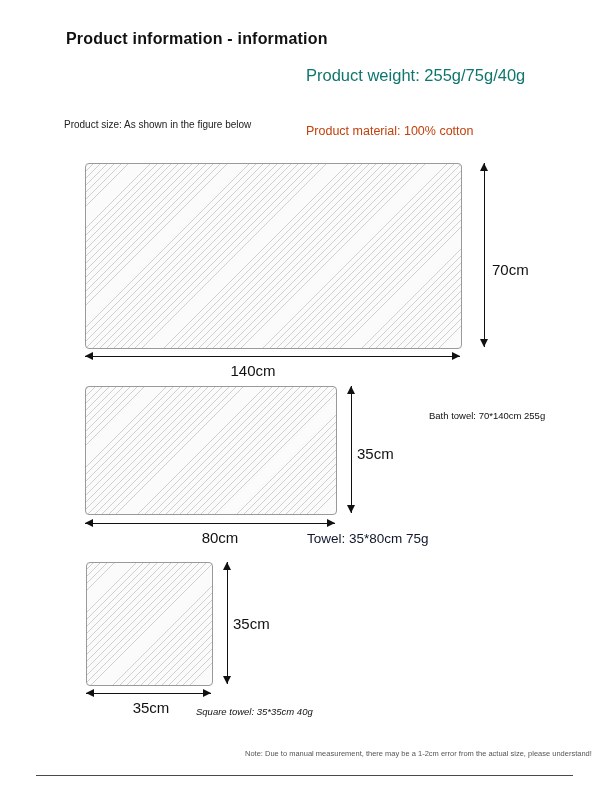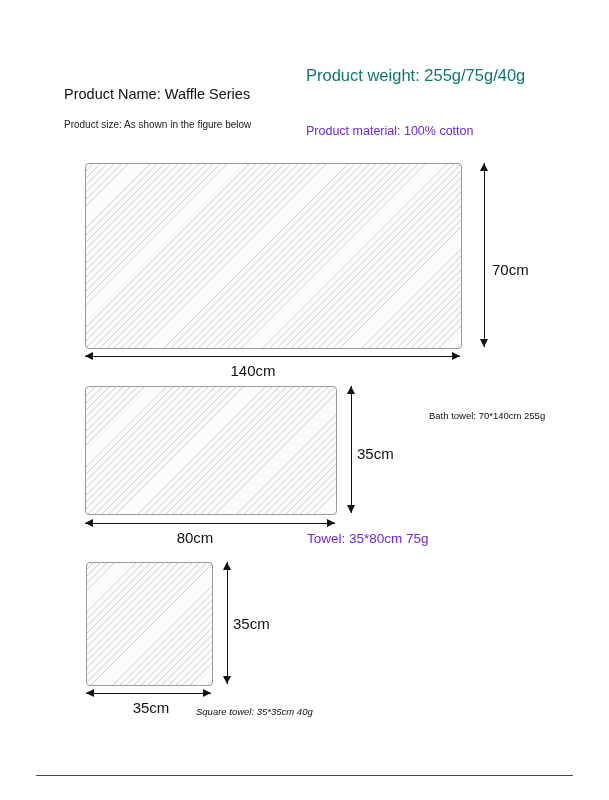--- a/index.html
+++ b/index.html
@@ -53,21 +53,21 @@
     top: 119px;
     font-size: 10px;
     color: #222;
   }
 
   .prod-material {
     position: absolute;
     left: 306px;
     top: 124px;
     font-size: 12.5px;
-    color: #6d28d9;
+    color: #c2410c;
   }
 
   
   .hatch {
     position: absolute;
     border: 1px solid #9a9a9a;
     border-radius: 4px;
     background-color: #fbfbfb;
     background-image: repeating-linear-gradient(
       -45deg,
@@ -132,40 +132,40 @@
     white-space: nowrap;
   }
 
   
   #bath-w { left: 85px; top: 352px; width: 375px; }
   #bath-w-label { left: 253px; top: 362px; transform: translateX(-50%); text-align: right; }
   #bath-h { left: 480px; top: 163px; height: 184px; }
   #bath-h-label { left: 492px; top: 261px; }
 
   #towel-w { left: 85px; top: 519px; width: 250px; }
-  #towel-w-label { left: 195px; top: 529px; transform: translateX(-50%); }
+  #towel-w-label { left: 220px; top: 529px; transform: translateX(-50%); }
   #towel-h { left: 347px; top: 386px; height: 127px; }
   #towel-h-label { left: 357px; top: 445px; }
 
   #square-w { left: 86px; top: 689px; width: 125px; }
   #square-w-label { left: 151px; top: 699px; transform: translateX(-50%); }
   #square-h { left: 223px; top: 562px; height: 122px; }
   #square-h-label { left: 233px; top: 615px; }
 
   
   .caption-small {
     position: absolute;
     font-size: 9.5px;
     color: #111;
     white-space: nowrap;
   }
   .caption-med {
     position: absolute;
     font-size: 13.5px;
-    color: #6d28d9;
+    color: #0f172a;
     white-space: nowrap;
   }
   #bath-caption { left: 429px; top: 373px; margin-top: 37px; }
   #towel-caption { left: 307px; top: 531px; }
   #square-caption { left: 196px; top: 706px; font-style: italic; }
 
   .footnote {
     position: absolute;
     left: 245px;
     top: 749px;
@@ -181,22 +181,22 @@
     width: 537px;
     height: 1px;
     background: #4a4a4a;
   }
 </style>
 </head>
 <body>
 
 <div class="page">
 
-
-  <div class="prod-name">Product Name: Waffle Series</div>
+  <div class="title">Product information - information</div>
+
   <div class="prod-weight">Product weight: 255g/75g/40g</div>
   <div class="prod-size">Product size: As shown in the figure below</div>
   <div class="prod-material">Product material: 100% cotton</div>
 
   <div class="hatch" id="bath-rect"></div>
   <div class="dim-h" id="bath-w">
     <div class="cap-l"></div>
       <div class="line"></div>
       <div class="cap-r"></div>
   </div>
@@ -232,15 +232,16 @@
   </div>
   <div class="dim-label" id="square-w-label">35cm</div>
   <div class="dim-v" id="square-h">
     <div class="cap-t"></div>
       <div class="line"></div>
       <div class="cap-b"></div>
   </div>
   <div class="dim-label" id="square-h-label">35cm</div>
   <div class="caption-small" id="square-caption">Square towel: 35*35cm 40g</div>
 
+  <div class="footnote">Note: Due to manual measurement, there may be a 1-2cm error from the actual size, please understand!</div>
   <div class="bottom-rule"></div>
 
 </div>
 
 </body></html>

